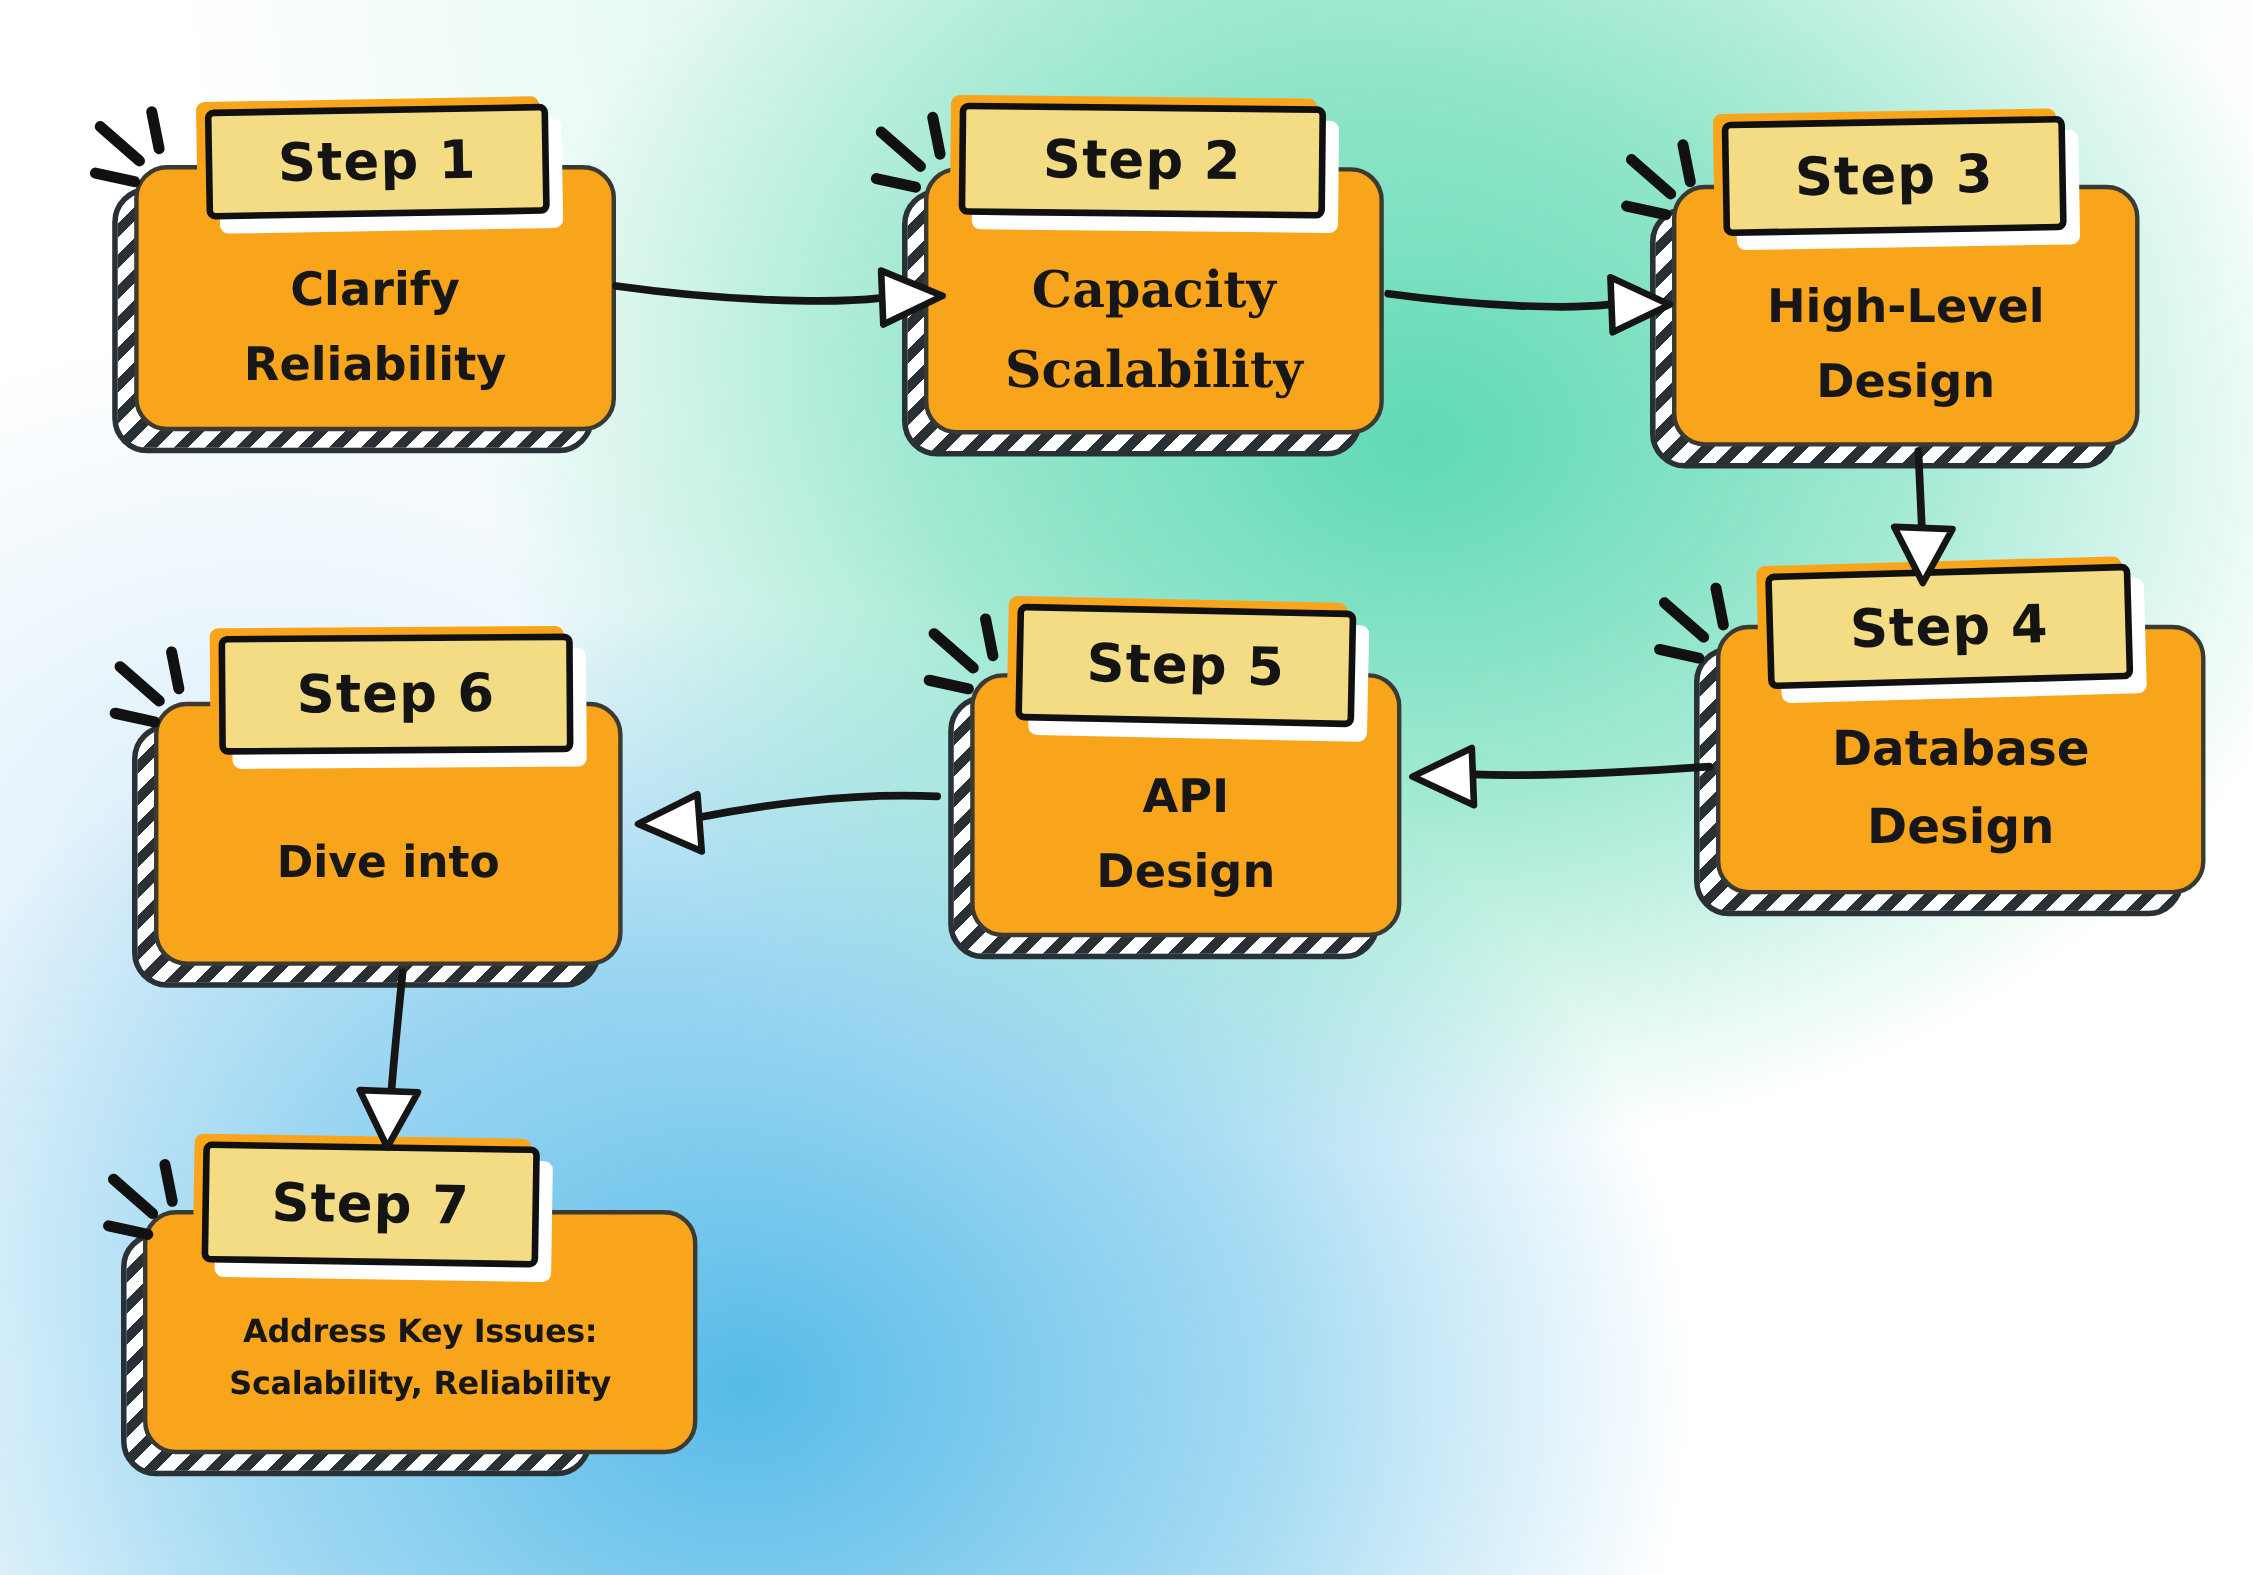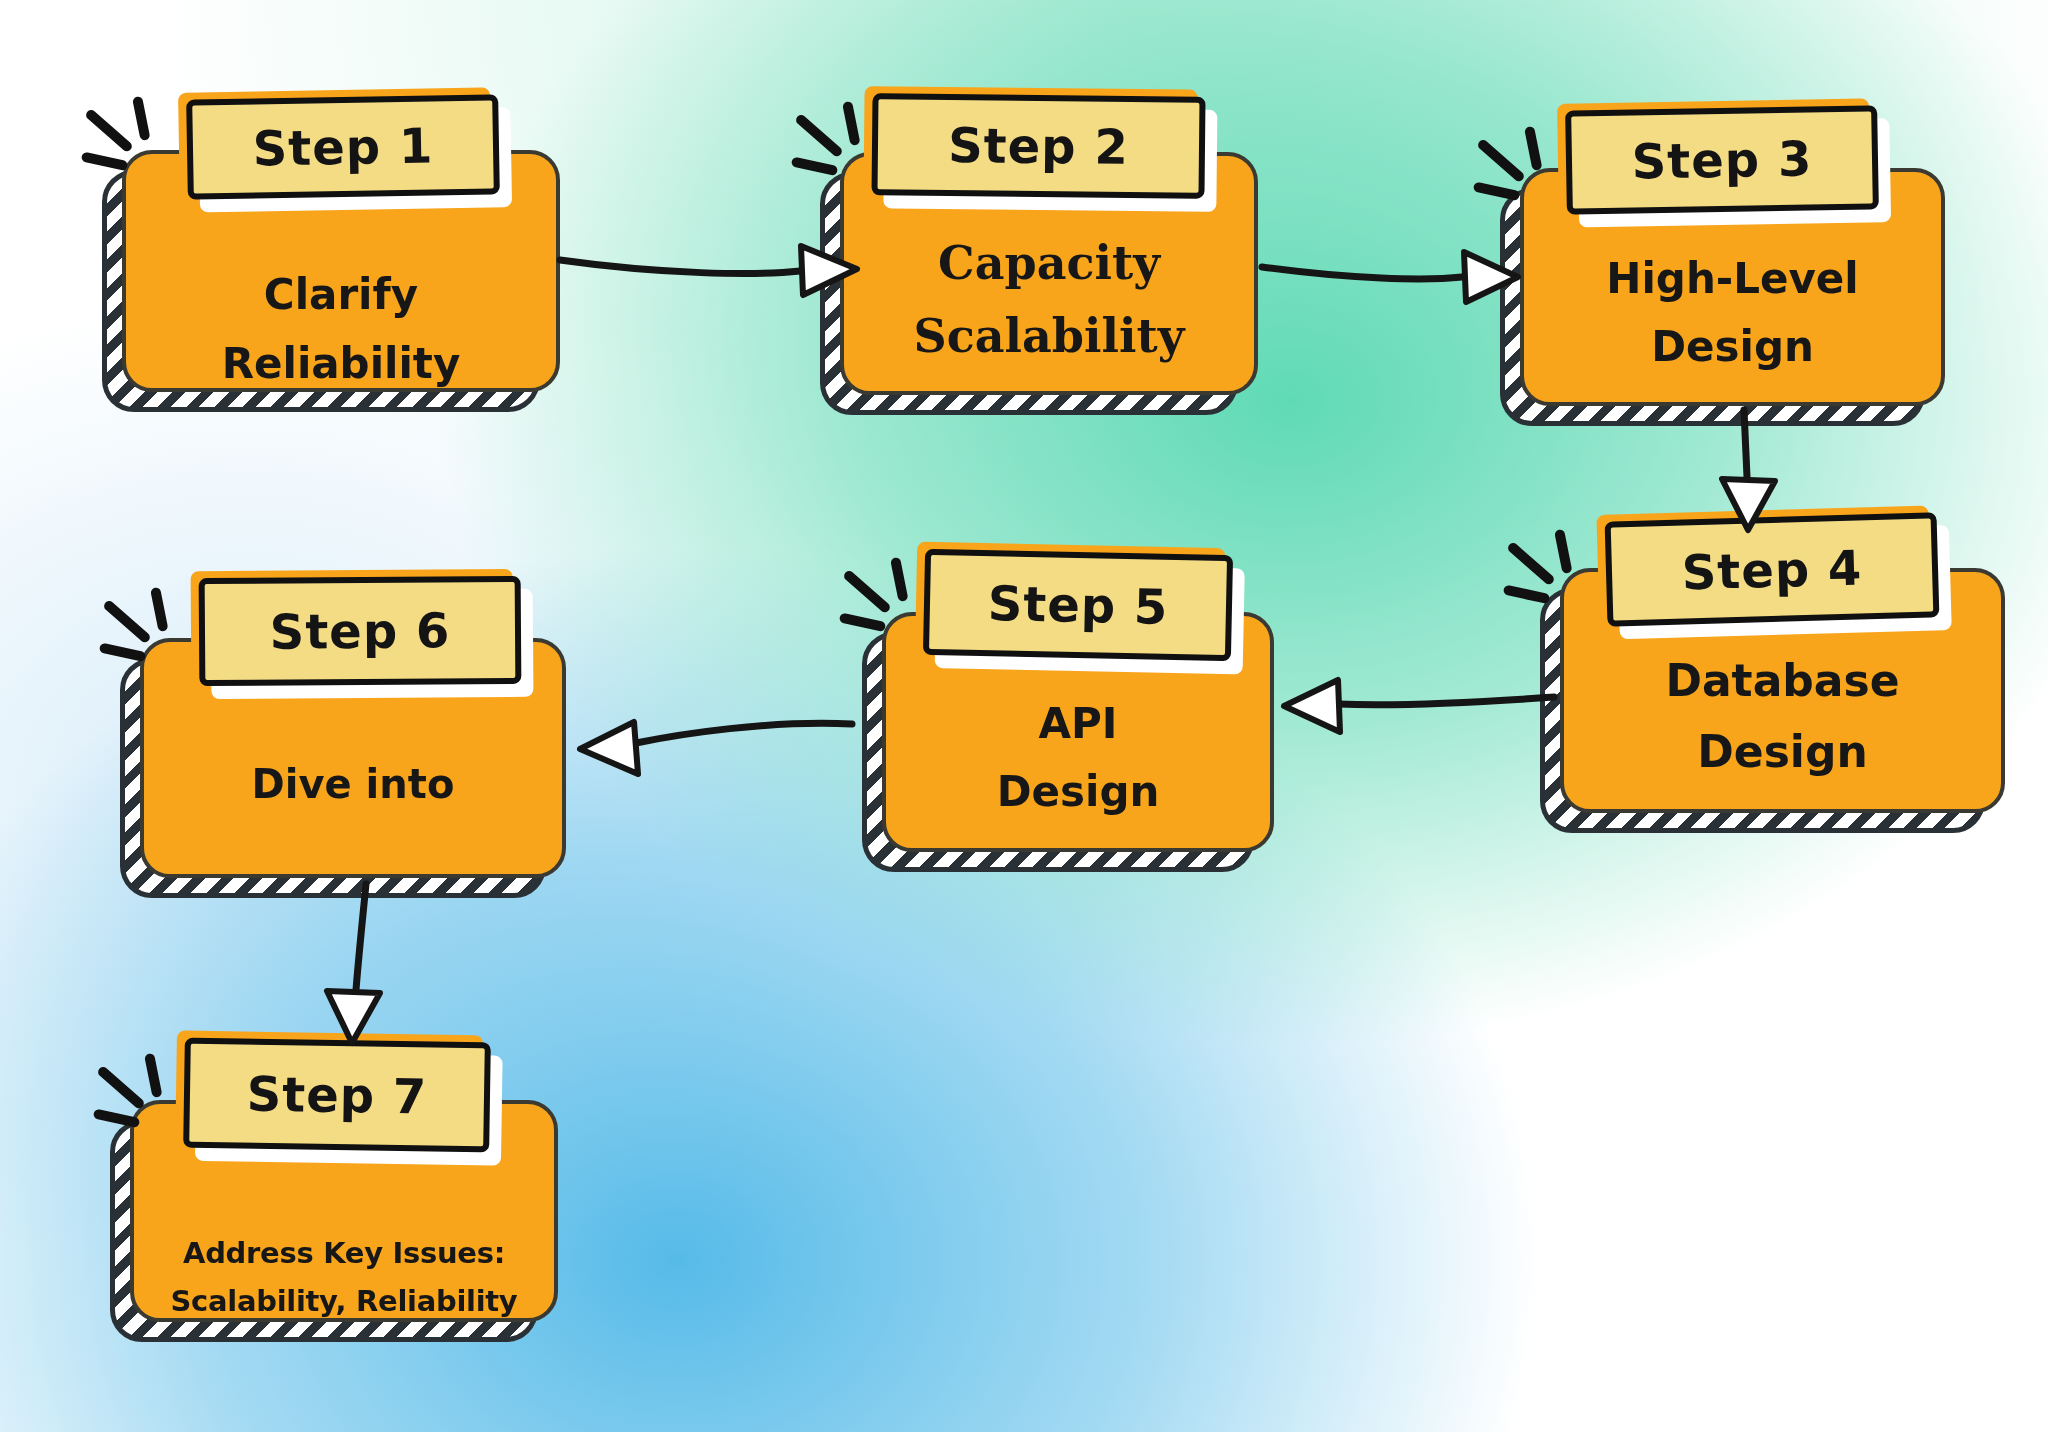--- a/index.html
+++ b/index.html
@@ -65,21 +65,21 @@
   .s4 .body{font-size:44px;}
   .s6 .body{font-size:40px;}
   .s7 .body{font-size:29px;gap:14px;padding-top:46px;letter-spacing:-0.3px;}
   #arrows{position:absolute;left:0;top:0;z-index:4;pointer-events:none;}
 </style>
 </head>
 <body>
 
 <div class="step s1" style="left:122px;top:150px;">
   <div class="shadow" style="left:0;top:0;width:438px;height:242px;"></div>
-  <div class="body" style="left:0;top:0;width:438px;height:242px;justify-content:flex-end;">
+  <div class="body" style="left:0;top:0;width:438px;height:242px;">
     <div class="line">Clarify</div>
     <div class="line">Reliability</div>
   </div>
   <div class="tab" style="left:65px;top:-53px;width:312px;height:100px;--rot:-1deg;">Step 1</div>
   <svg class="sparkle" style="left:-42px;top:-55px;" viewBox="0 0 70 70">
     <path d="M10 18 L42 46" stroke="#111" stroke-width="9" stroke-linecap="round"></path>
     <path d="M52 6 L58 36" stroke="#111" stroke-width="9" stroke-linecap="round"></path>
     <path d="M6 56 L38 63" stroke="#111" stroke-width="9" stroke-linecap="round"></path>
   </svg>
 </div>
@@ -148,21 +148,21 @@
   <div class="tab" style="left:59px;top:-61px;width:322px;height:108px;--rot:-0.4deg;">Step 6</div>
   <svg class="sparkle" style="left:-42px;top:-52px;" viewBox="0 0 70 70">
     <path d="M10 18 L42 46" stroke="#111" stroke-width="9" stroke-linecap="round"></path>
     <path d="M52 6 L58 36" stroke="#111" stroke-width="9" stroke-linecap="round"></path>
     <path d="M6 56 L38 63" stroke="#111" stroke-width="9" stroke-linecap="round"></path>
   </svg>
 </div>
 
 <div class="step s7" style="left:130px;top:1100px;">
   <div class="shadow" style="left:0;top:0;width:428px;height:222px;"></div>
-  <div class="body" style="left:0;top:0;width:428px;height:222px;justify-content:flex-end;">
+  <div class="body" style="left:0;top:0;width:504px;height:222px;">
     <div class="line">Address Key Issues:</div>
     <div class="line">Scalability, Reliability</div>
   </div>
   <div class="tab" style="left:54px;top:-60px;width:306px;height:110px;--rot:0.9deg;">Step 7</div>
   <svg class="sparkle" style="left:-38px;top:-48px;" viewBox="0 0 70 70">
     <path d="M10 18 L42 46" stroke="#111" stroke-width="9" stroke-linecap="round"></path>
     <path d="M52 6 L58 36" stroke="#111" stroke-width="9" stroke-linecap="round"></path>
     <path d="M6 56 L38 63" stroke="#111" stroke-width="9" stroke-linecap="round"></path>
   </svg>
 </div>

